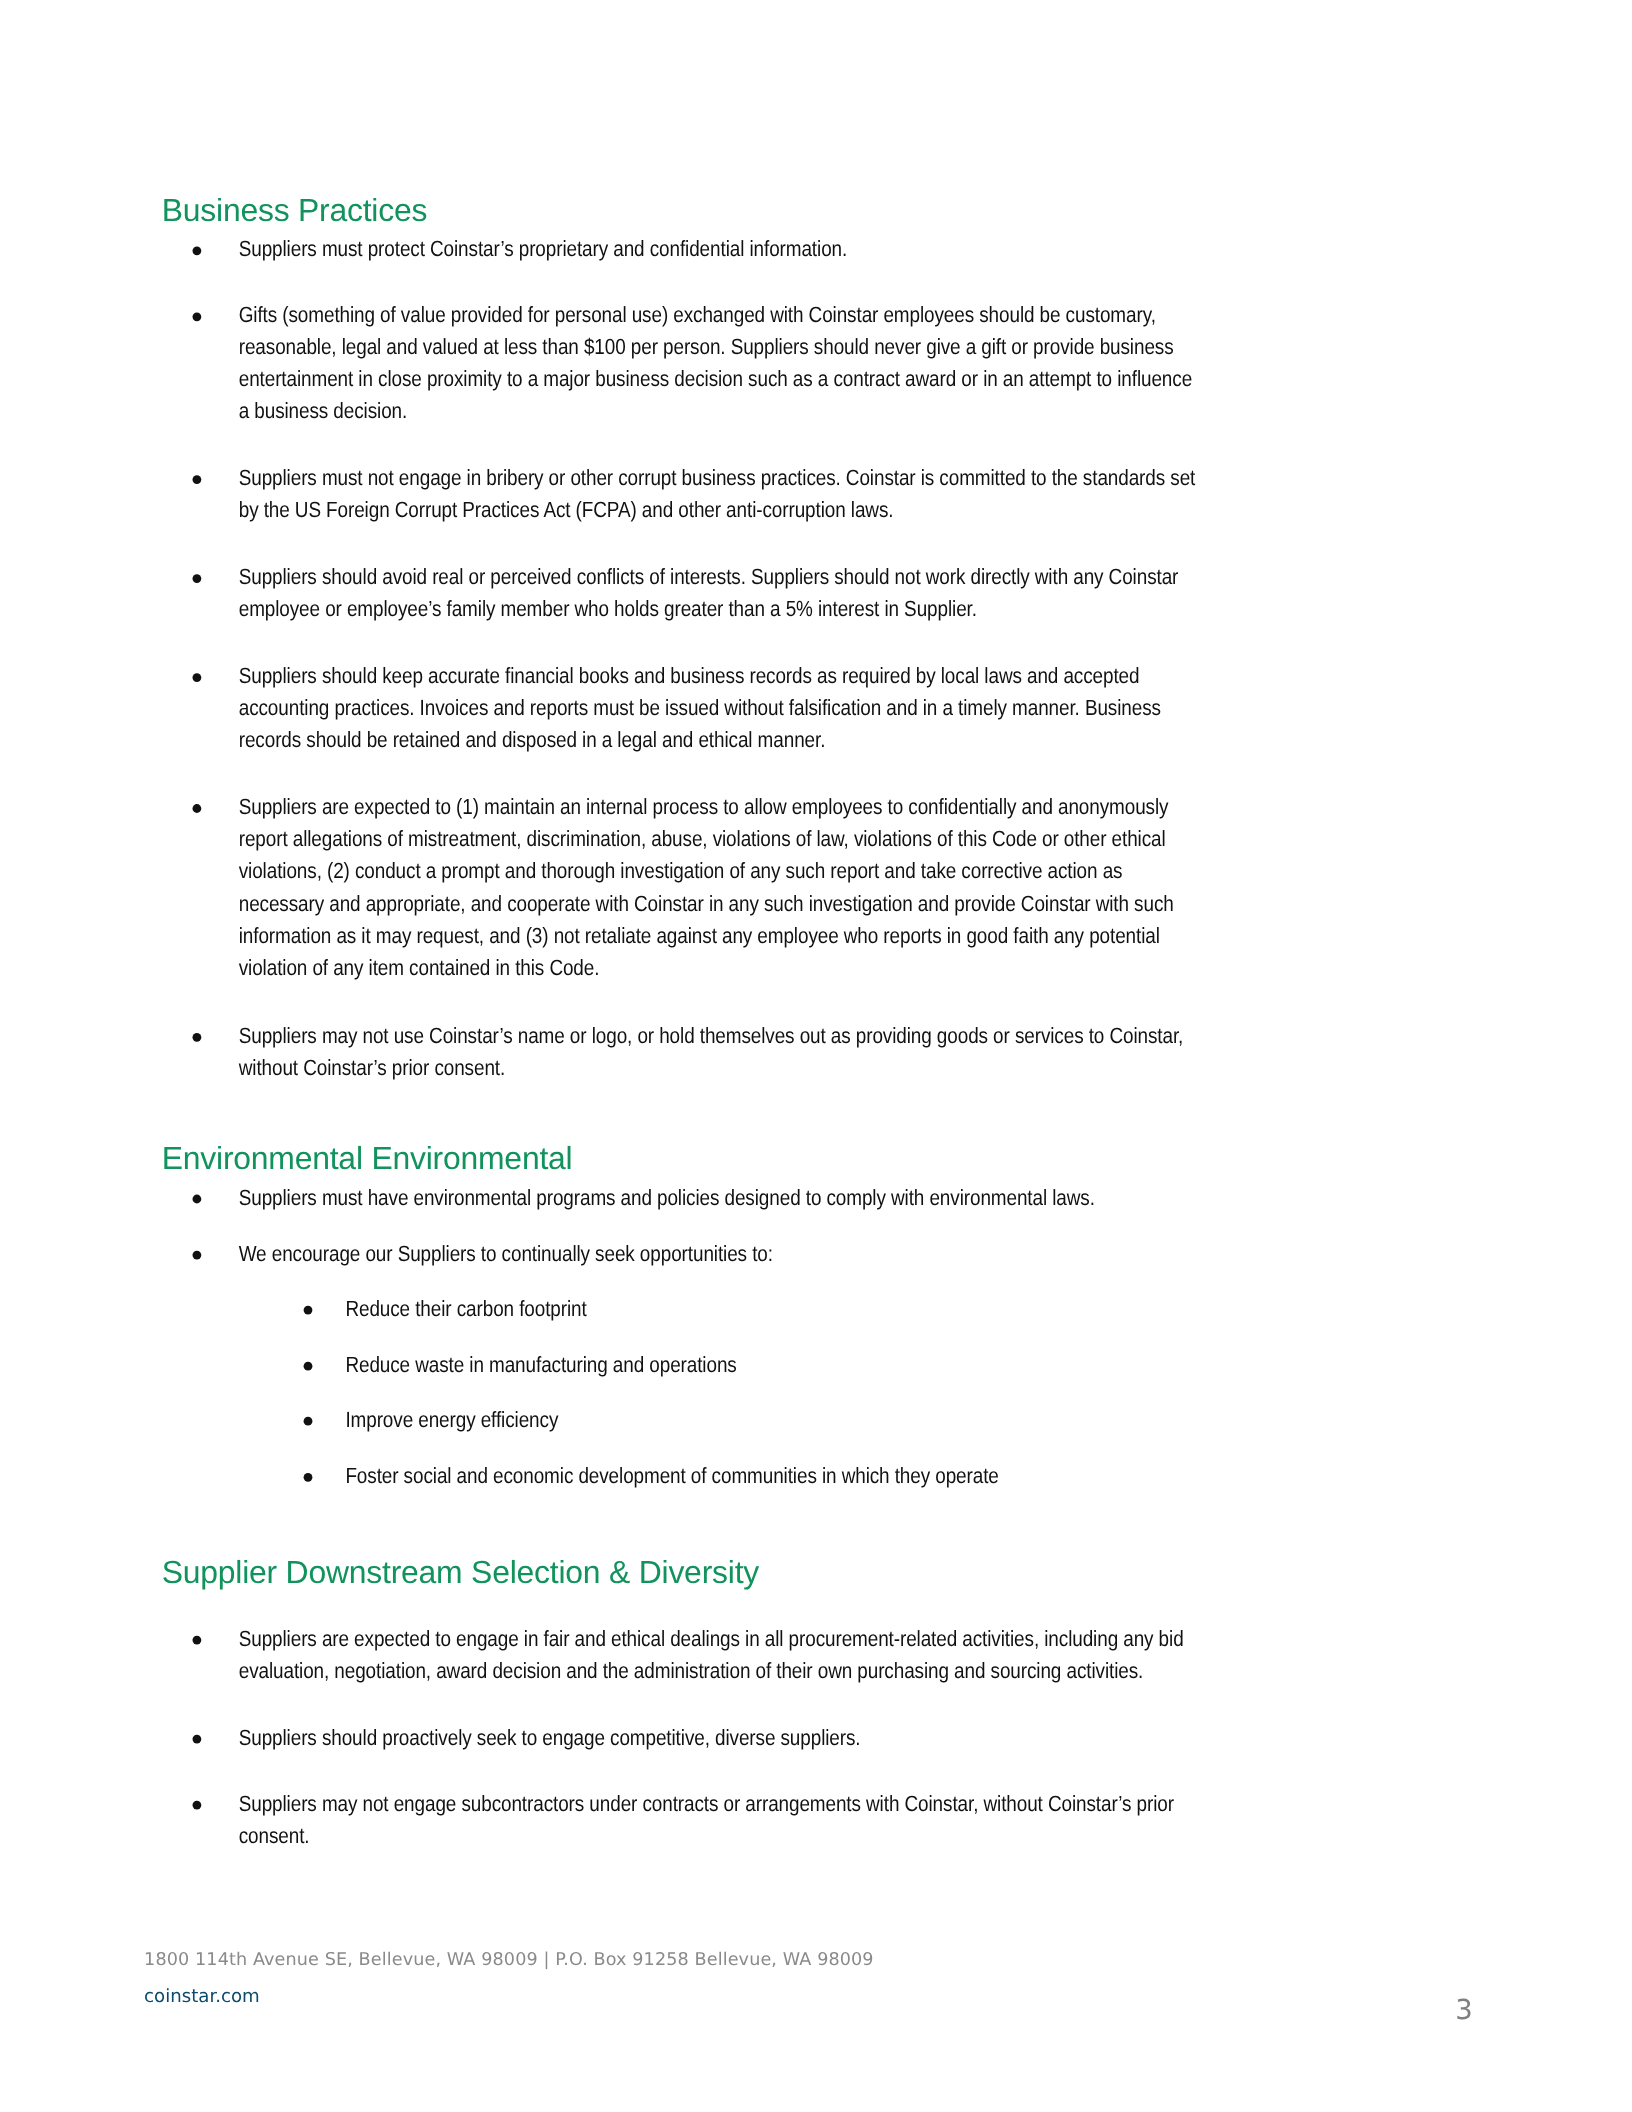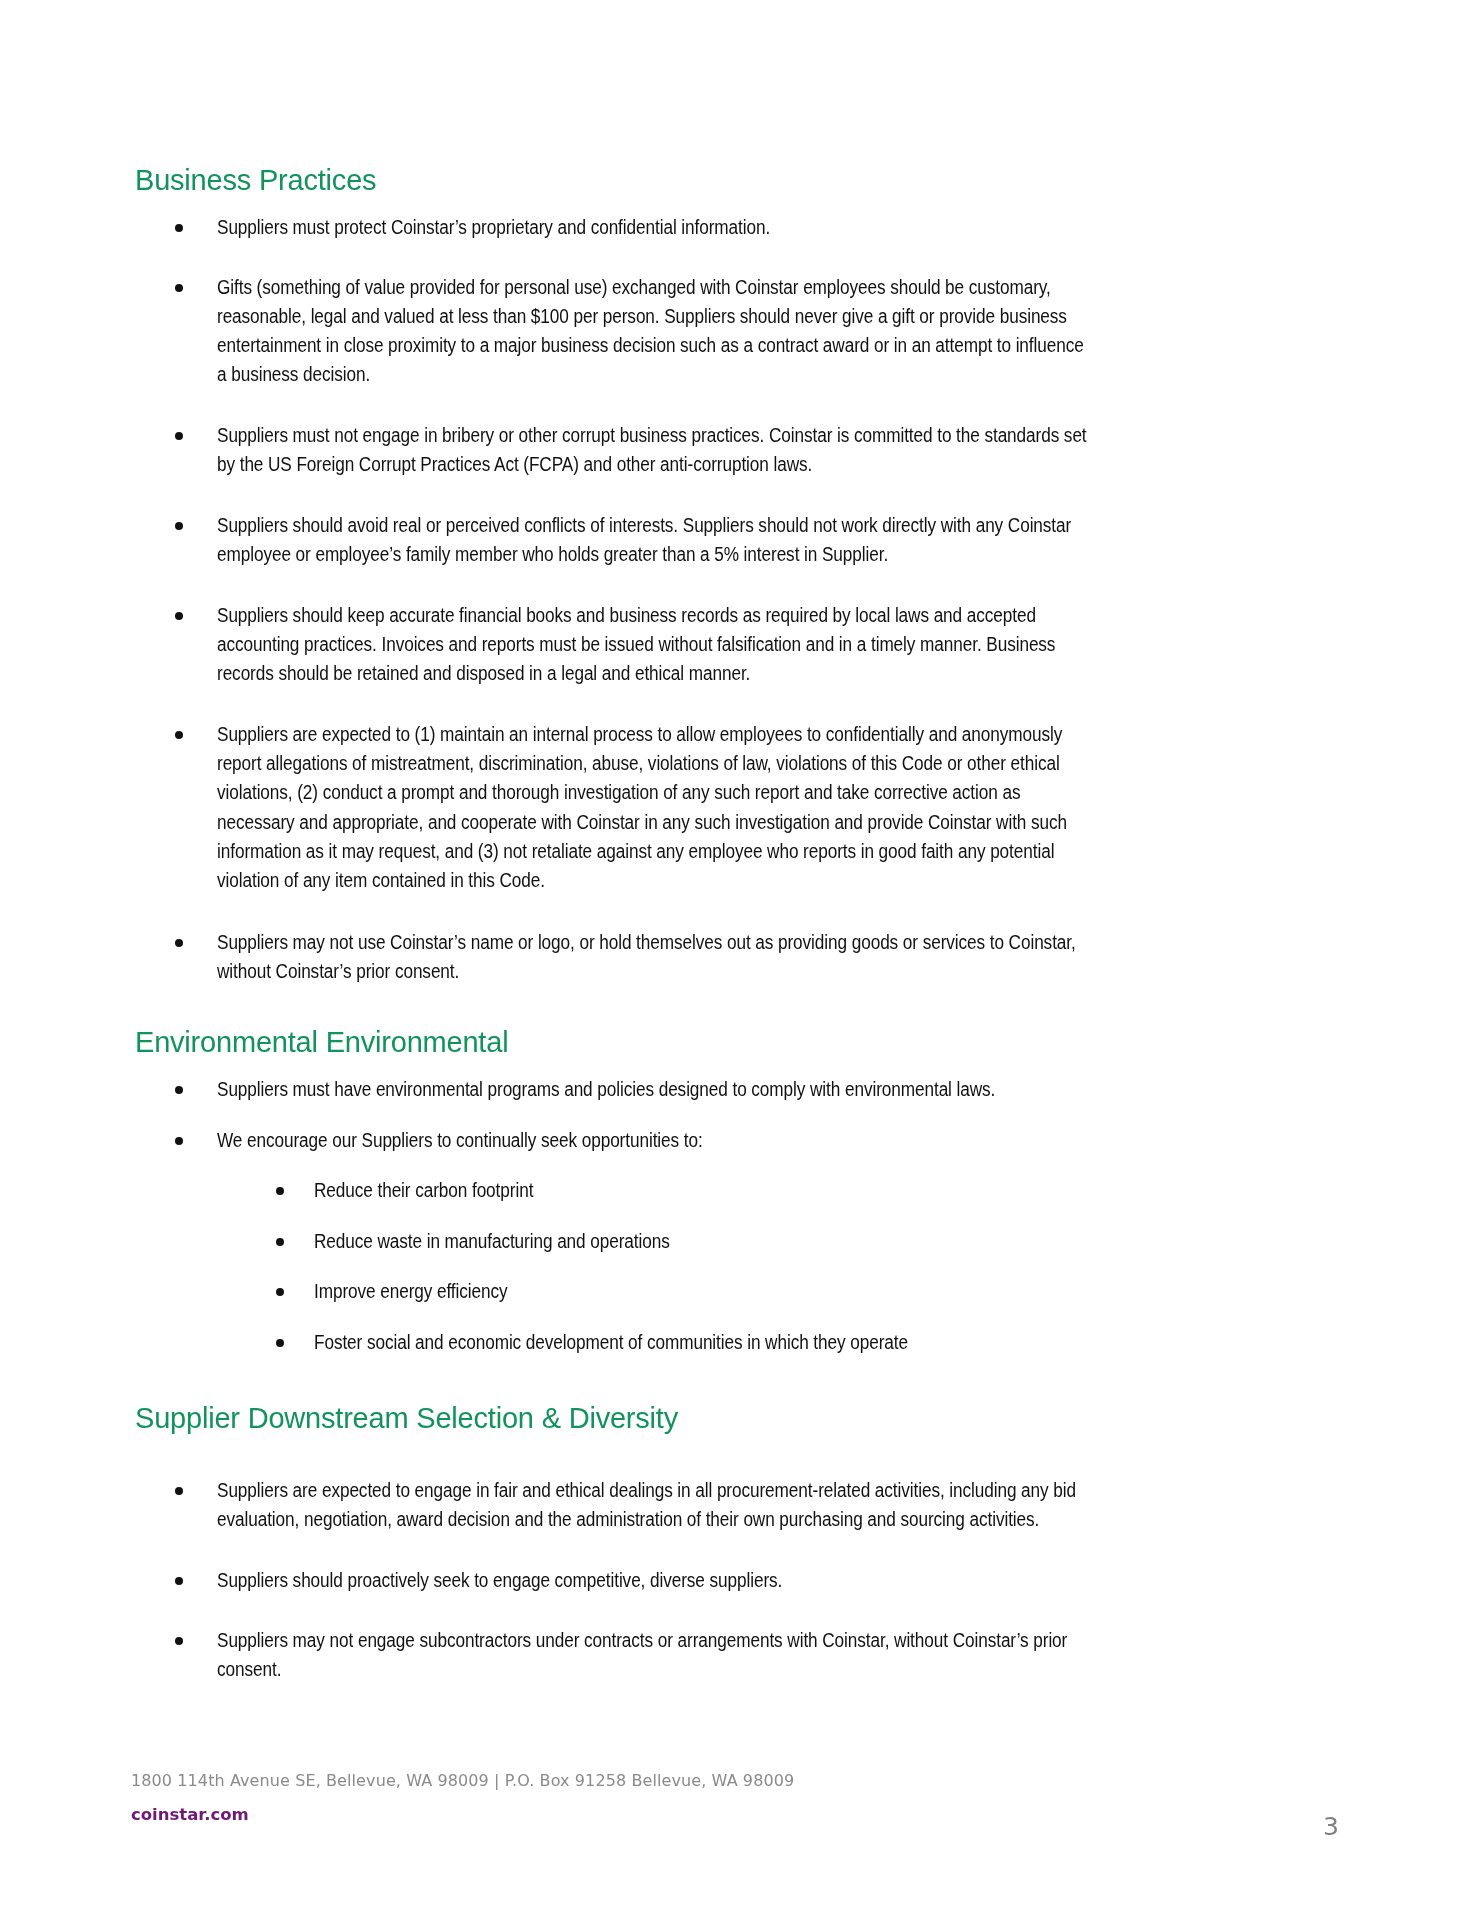--- a/index.html
+++ b/index.html
@@ -1,23 +1,23 @@
 <!DOCTYPE html>
 <html><head>
 <meta charset="utf-8">
 <style>
   html, body { margin: 0; padding: 0; background: #ffffff; }
   body { width: 1484px; height: 1920px; position: relative; overflow: hidden; font-family: "Liberation Sans", sans-serif; color: #111111; }
   .page { position: absolute; left: 0; top: 0; width: 1484px; height: 1920px; background: #ffffff; }
-  .heading { position: absolute; left: 135px; font-size: 29px; color: #12935e; white-space: nowrap; font-weight: normal; margin: 0; letter-spacing: -0.2px; }
+  .heading { position: absolute; left: 135px; font-size: 29px; color: #12935e; white-space: nowrap; font-weight: normal; margin: 12px; letter-spacing: -0.2px; }
   .item { position: absolute; left: 0; width: 1484px; }
   .bullet { position: absolute; width: 8px; height: 8px; border-radius: 50%; background: #111111; }
   .line { position: absolute; white-space: nowrap; font-size: 20px; line-height: 29px; transform-origin: left center; transform: scaleX(0.86); letter-spacing: -0.1px; }
   .footer-address { position: absolute; left: 131px; top: 1771px; font-family: "DejaVu Sans", sans-serif; font-size: 16px; color: #8a8a8a; white-space: nowrap; letter-spacing: 0.1px; }
-  .footer-link { position: absolute; left: 131px; top: 1805px; font-family: "DejaVu Sans", sans-serif; font-size: 16.5px; font-weight: bold; color: #701a75; white-space: nowrap; text-decoration: none; }
+  .footer-link { position: absolute; left: 131px; top: 1805px; font-family: "DejaVu Sans", sans-serif; font-size: 16.5px; font-weight: normal; color: #0c4a6e; white-space: nowrap; text-decoration: none; }
   .page-number { position: absolute; left: 1323px; top: 1812px; font-family: "DejaVu Sans", sans-serif; font-size: 25px; color: #808080; }
 </style>
 </head>
 <body>
 
 <div class="page">
 
   <h2 class="heading" style="top:164px">Business Practices</h2>
 
   <div class="item">

